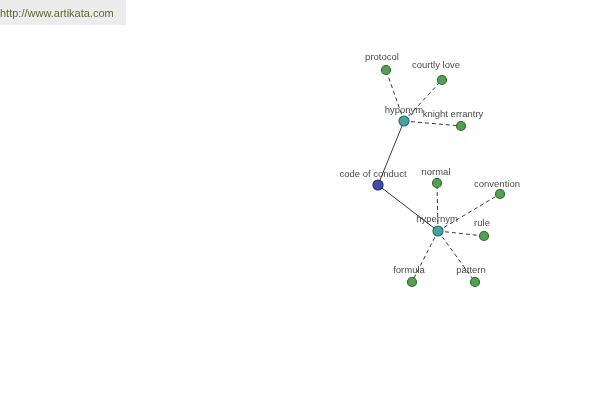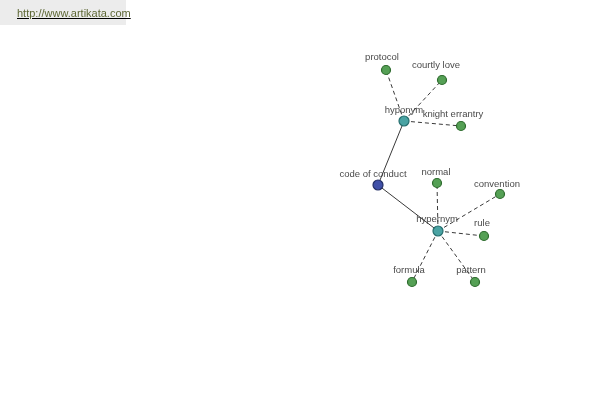--- a/index.html
+++ b/index.html
@@ -18,22 +18,21 @@
   .url-bar {
     position: absolute;
     left: 0;
     top: 0;
     width: 126px;
     height: 25px;
     background: #ececec;
     display: flex;
     align-items: center;
     box-sizing: border-box;
-    padding-left: 17px;
-    text-decoration: underline;
+    padding-left: 0;
   }
   .url-text {
     font-size: 11px;
     color: #5c6633;
     white-space: nowrap;
   }
   svg.graph {
     position: absolute;
     left: 0;
     top: 0;

